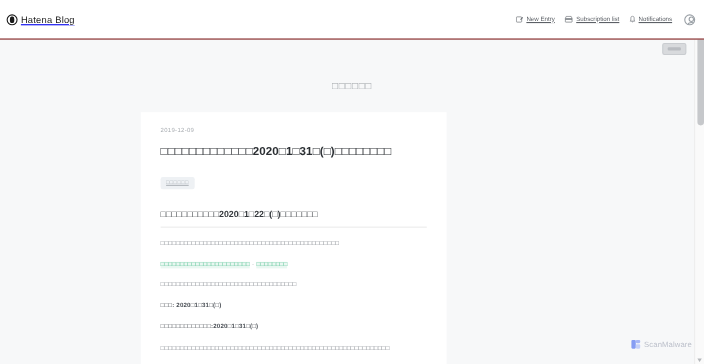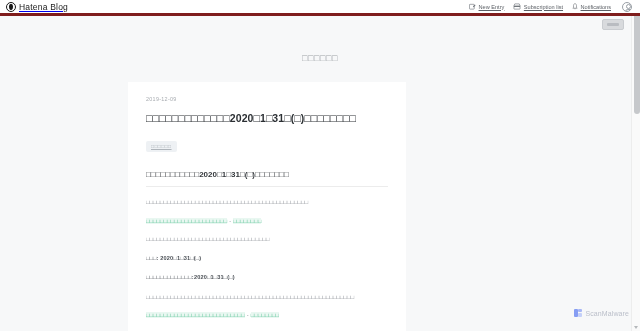--- a/index.html
+++ b/index.html
@@ -6,23 +6,23 @@
   html, body {
     width: 640px; height: 331px;
     overflow: hidden;
     font-family: "Liberation Sans", sans-serif;
     background: #f7f8f9;
   }
   body { position: relative; }
 
   
   .gheader {
-    height: 16px;
+    height: 36px;
     background: #ffffff;
-    border-bottom: 3px solid #7f1d1d;
+    border-bottom: 1px solid #7f1d1d;
     display: flex;
     align-items: center;
     padding: 0 8px 0 6px;
     position: relative;
     z-index: 20;
   }
   .brand { display: flex; align-items: center; gap: 3px; }
   .brand-mark {
     width: 10px; height: 10px; border-radius: 50%;
     border: 1.2px solid #1a1a1a;
@@ -281,21 +281,21 @@
 
   <main class="content">
     <div class="entry-date">2019-12-09</div>
 
     <h2 class="entry-title">□□□□□□□□□□□□□2020□1□31□(□)□□□□□□□□</h2>
 
     <div class="cat-row">
       <a class="cat-tag" href="#">□□□□□□</a>
     </div>
 
-    <h3 class="entry-h2">□□□□□□□□□□□2020□1□31□(□)□□□□□□□</h3>
+    <h3 class="entry-h2">□□□□□□□□□□□2020□1□22□(□)□□□□□□□</h3>
 
     <p class="para">□□□□□□□□□□□□□□□□□□□□□□□□□□□□□□□□□□□□□□□□□□□□□□</p>
 
     <div class="link-line">
       <a class="a-green" href="#"><span>□□□□□□□□□□□□□□□□□□□□□□□</span></a><span class="a-sep">-</span><a class="a-green" href="#">□□□□□□□□</a>
     </div>
 
     <p class="para">□□□□□□□□□□□□□□□□□□□□□□□□□□□□□□□□□□□</p>
 
     <p class="para strongish">□□□: 2020□1□31□(□)</p>

